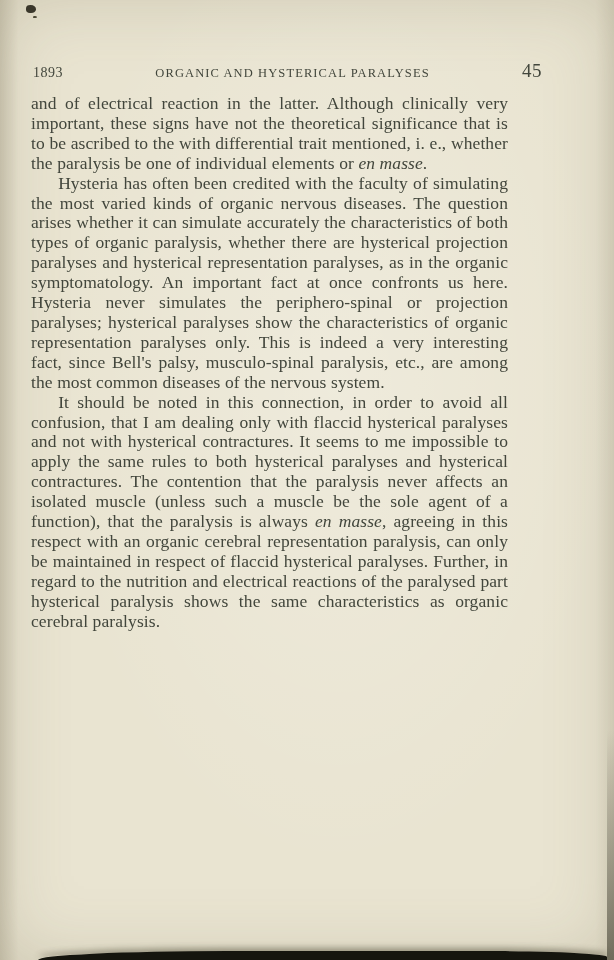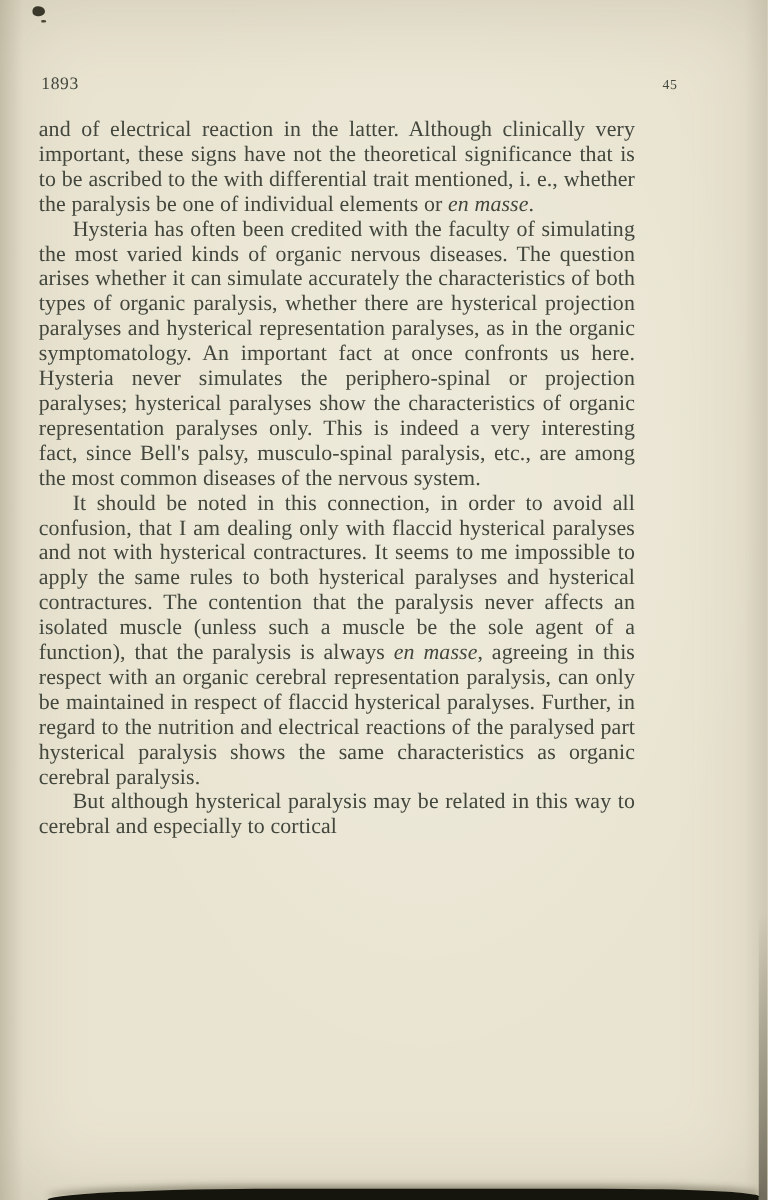--- a/index.html
+++ b/index.html
@@ -20,21 +20,21 @@
       linear-gradient(90deg, rgba(90,80,55,0.18) 0%, rgba(0,0,0,0) 3%, rgba(0,0,0,0) 97%, rgba(90,80,55,0.10) 100%);
     box-shadow:inset 0 0 70px rgba(110,100,70,0.22);
   }
   .page-header{
     position:absolute;top:60px;left:33px;right:72px;
     display:flex;justify-content:space-between;align-items:baseline;
     color:var(--ink);
   }
   .hdr-year{font-size:14px;letter-spacing:0.5px;}
   .hdr-title{font-size:12.5px;letter-spacing:1.1px;}
-  .hdr-page{font-size:11px;letter-spacing:0.5px;}
+  .hdr-page{font-size:19px;letter-spacing:0.5px;}
   .page-body{
     position:absolute;top:94px;left:31px;width:477px;
     color:var(--ink);
     font-size:17.5px;
     line-height:19.9px;
     text-align:justify;
     letter-spacing:0.1px;
   }
   .para{margin:0;}
   .para.indent{text-indent:1.55em;}
@@ -58,26 +58,26 @@
 </style>
 </head>
 <body>
 
 <div class="page">
 
   <div class="scan-speck"></div>
 
   <header class="page-header">
     <span class="hdr-year">1893</span>
+    <span class="hdr-title">ORGANIC AND HYSTERICAL PARALYSES</span>
     <span class="hdr-page">45</span>
   </header>
 
   <main class="page-body">
       <p class="para"><span>and of electrical reaction in the latter. Although clinically very important, these signs have not the theoretical significance that is to be ascribed to the with differential trait mentioned, i. e., whether the paralysis be one of individual elements or </span><em>en masse</em><span>.</span></p>
       <p class="para indent"><span>Hysteria has often been credited with the faculty of simulating the most varied kinds of organic nervous diseases. The question arises whether it can simulate accurately the characteristics of both types of organic paralysis, whether there are hysterical projection paralyses and hysterical representation paralyses, as in the organic symptomatology. An important fact at once confronts us here. Hysteria never simulates the periphero-spinal or projection paralyses; hysterical paralyses show the characteristics of organic representation paralyses only. This is indeed a very interesting fact, since Bell's palsy, musculo-spinal paralysis, etc., are among the most common diseases of the nervous system.</span></p>
       <p class="para indent"><span>It should be noted in this connection, in order to avoid all confusion, that I am dealing only with flaccid hysterical paralyses and not with hysterical contractures. It seems to me impossible to apply the same rules to both hysterical paralyses and hysterical contractures. The contention that the paralysis never affects an isolated muscle (unless such a muscle be the sole agent of a function), that the paralysis is always </span><em>en masse</em><span>, agreeing in this respect with an organic cerebral representation paralysis, can only be maintained in respect of flaccid hysterical paralyses. Further, in regard to the nutrition and electrical reactions of the paralysed part hysterical paralysis shows the same characteristics as organic cerebral paralysis.</span></p>
-      <p class="para indent"><span>But although hysterical paralysis may be related in this way to cerebral and especially to cortical</span></p>
     </main>
 
   <div class="scan-edge-right"></div>
   <div class="scan-edge-bottom"></div>
 
 </div>
 
 </body></html>

